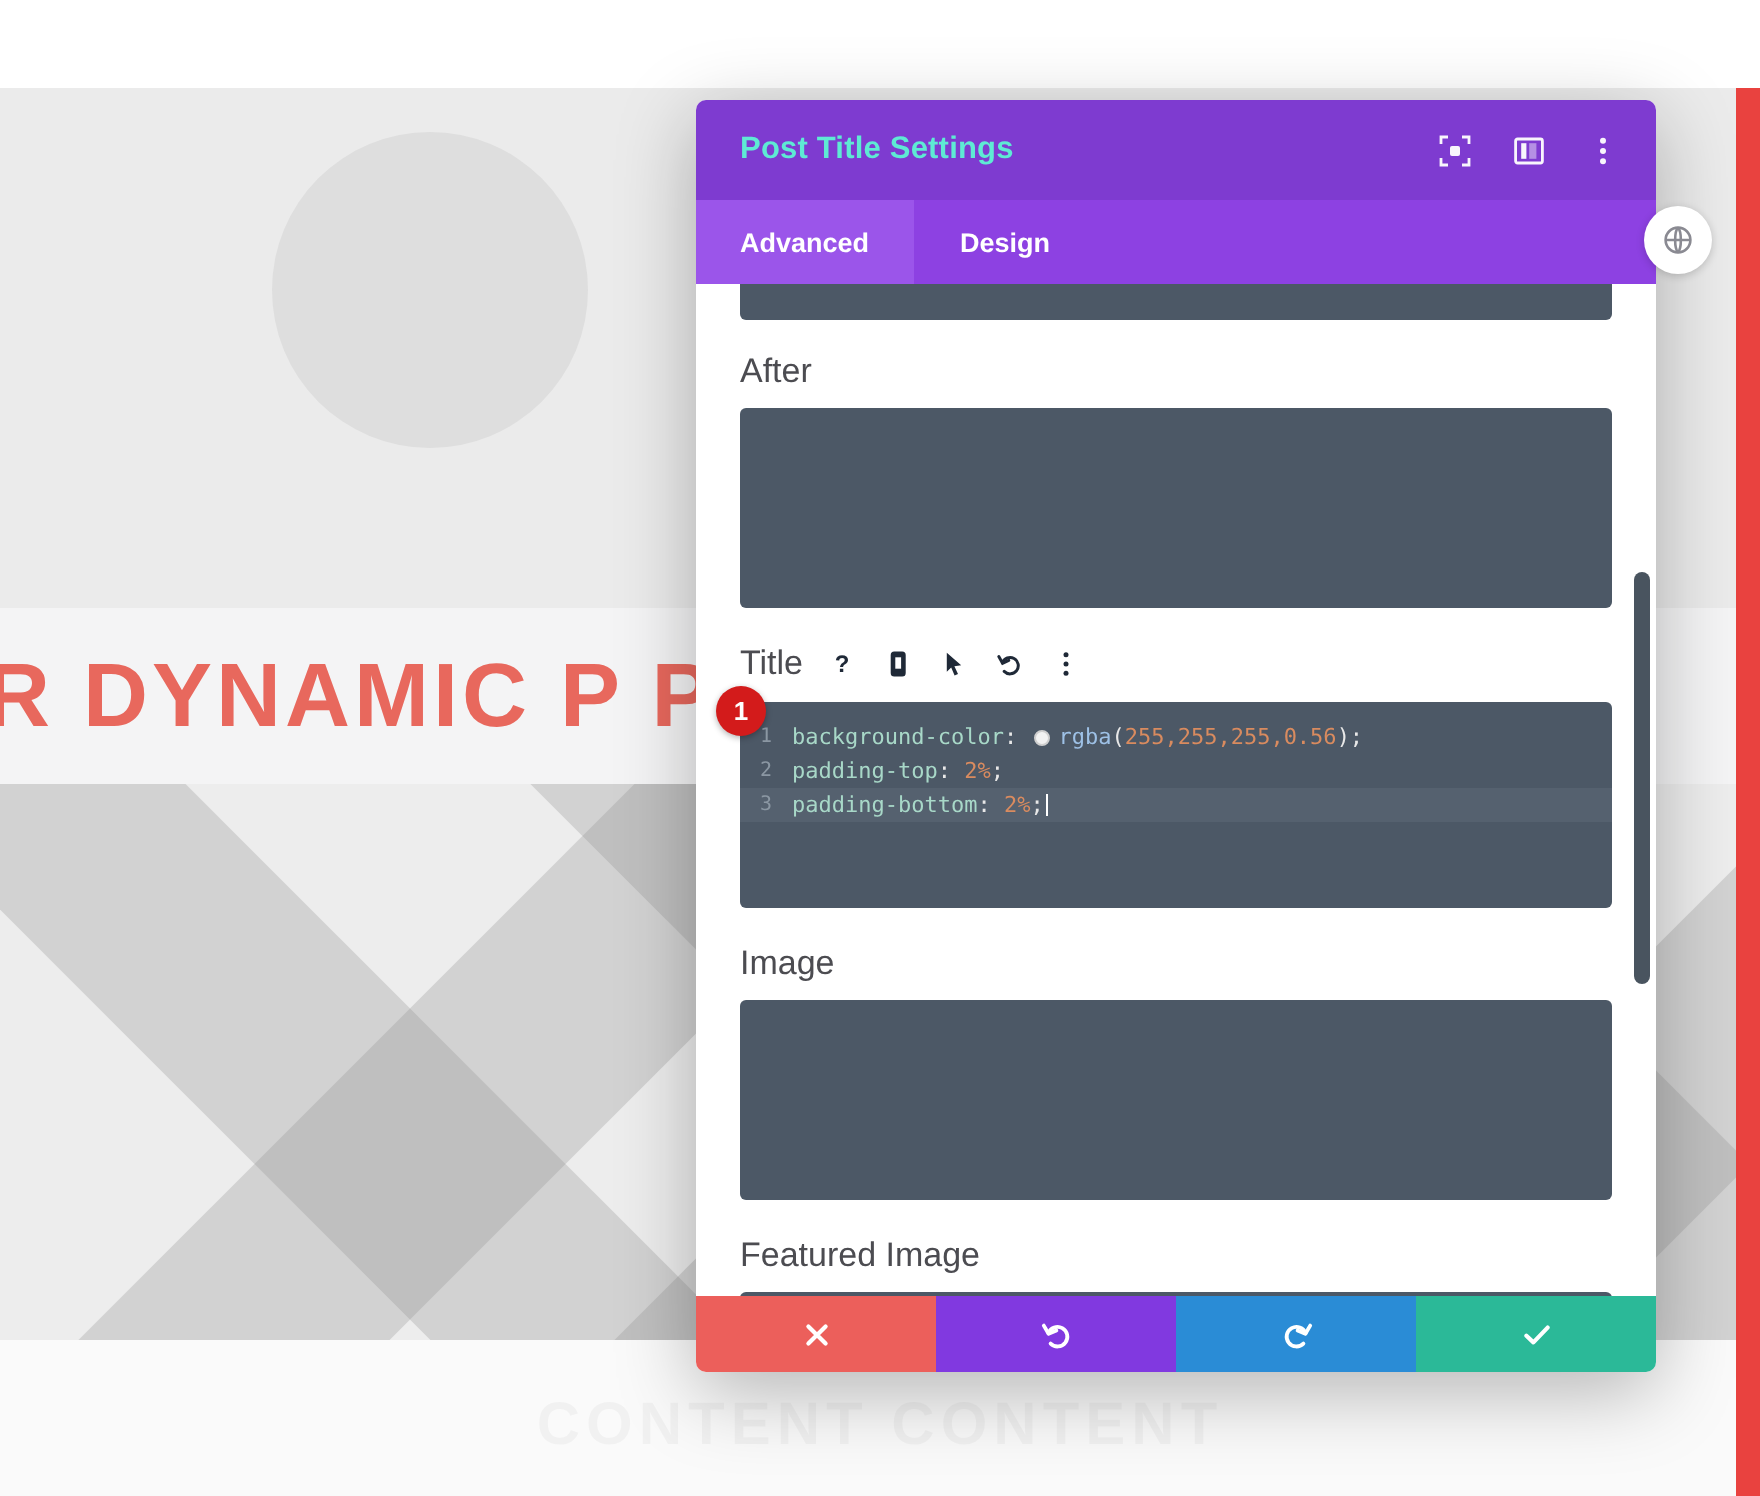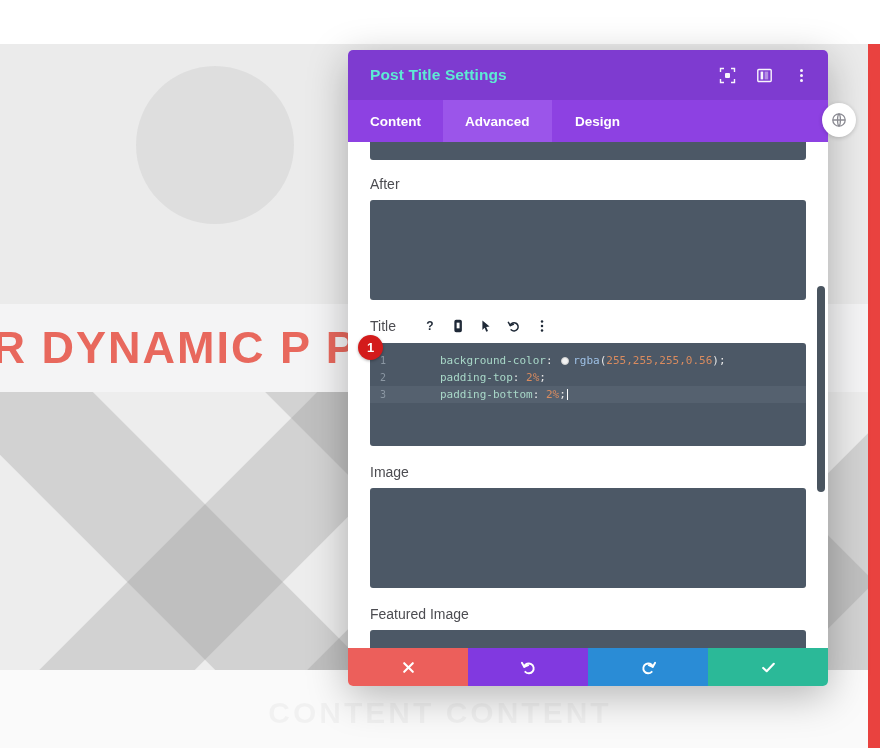--- a/index.html
+++ b/index.html
@@ -232,29 +232,29 @@
     top: 144px;
     width: 8px;
     height: 206px;
     background: #49545f;
     border-radius: 4px;
     cursor: pointer;
   }
 
   .field { margin-bottom: 18px; }
   .field-label {
-    font-size: 14px;
+    font-size: 17px;
     color: #4c4c51;
     margin-bottom: 8px;
     display: block;
   }
   .field-label-row {
     display: flex;
     align-items: center;
-    gap: 27px;
+    gap: 12px;
     margin-bottom: 9px;
   }
   .field-label-row .field-label { margin-bottom: 0; }
   .field-tools {
     display: flex;
     align-items: center;
     gap: 13px;
   }
   .tool-icon {
     width: 15px; height: 15px;
@@ -291,21 +291,21 @@
   }
   .code-line.current { background: #55616f; }
   .ln {
     width: 22px;
     text-align: right;
     color: #8b97a3;
     font-size: 10px;
     flex: none;
     padding-right: 10px;
   }
-  .code-text { white-space: pre; margin-left: 44px; }
+  .code-text { white-space: pre; }
   .tok-prop { color: #a8d8c8; }
   .tok-punc { color: #e8e8e8; }
   .tok-fn   { color: #9ec1e6; }
   .tok-num  { color: #d98b5f; }
   .swatch {
     display: inline-block;
     width: 8px; height: 8px;
     border-radius: 50%;
     background: #f2f2f2;
     border: 1px solid #cfcfcf;
@@ -407,21 +407,20 @@
           <svg width="17" height="17" viewBox="0 0 17 17" fill="currentColor">
             <circle cx="8.5" cy="3.4" r="1.5"></circle>
             <circle cx="8.5" cy="8.5" r="1.5"></circle>
             <circle cx="8.5" cy="13.6" r="1.5"></circle>
           </svg>
         </div>
       </div>
     </div>
 
     <div class="modal-tabs">
-      <div class="tab">Content</div>
       <div class="tab active">Advanced</div>
       <div class="tab">Design</div>
       <div class="close-circle">
         <svg width="16" height="16" viewBox="0 0 16 16" fill="none" stroke="currentColor" stroke-width="1.3">
           <circle cx="8" cy="8" r="6.2"></circle>
           <path d="M1.9 8h12.2M8 1.8c1.9 2 1.9 10.4 0 12.4M8 1.8C6.1 3.8 6.1 12.2 8 14.2"></path>
         </svg>
       </div>
     </div>
 

